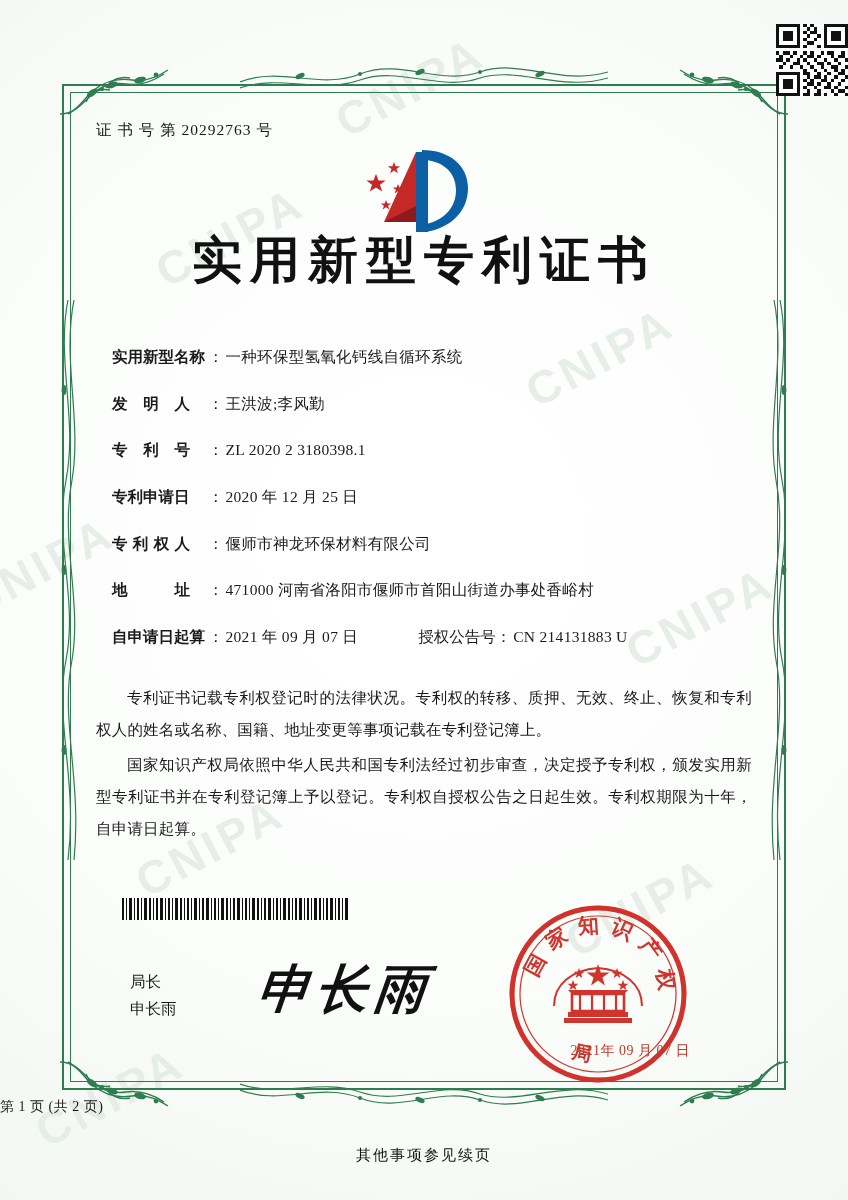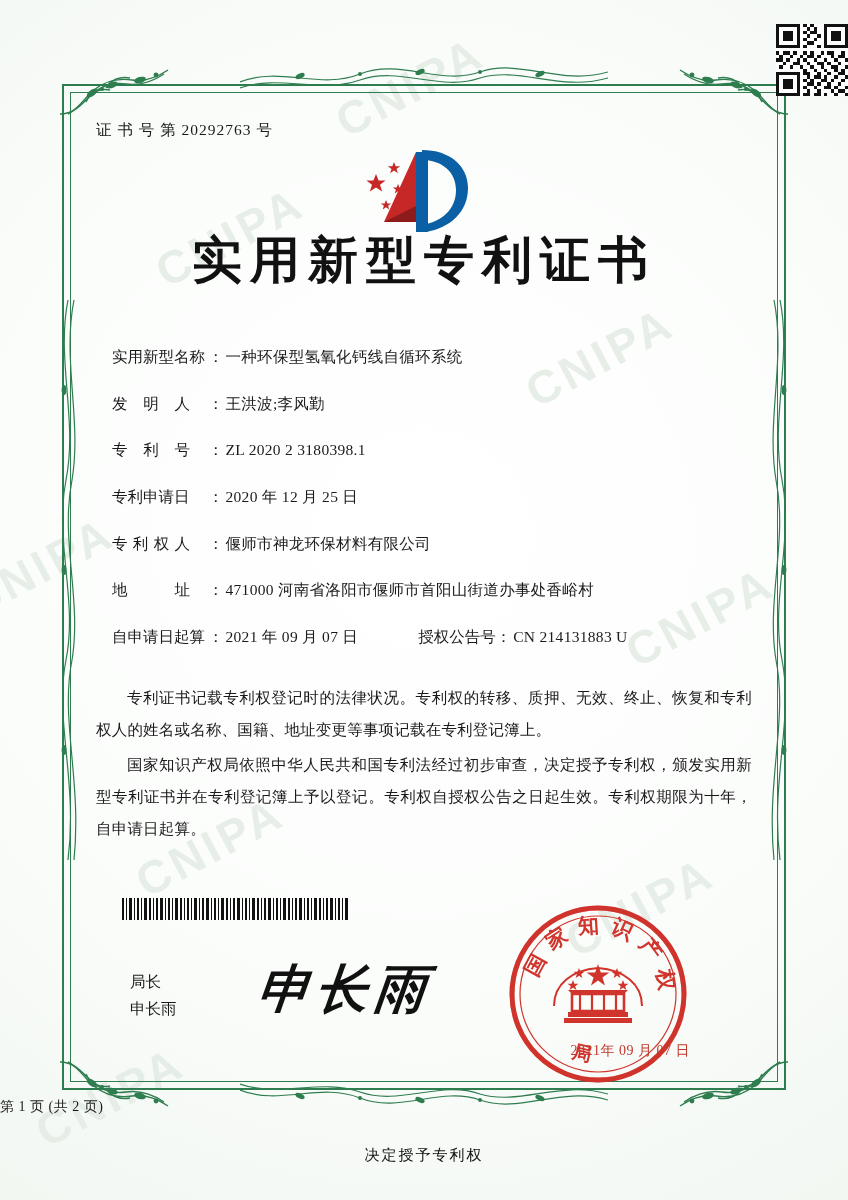--- a/index.html
+++ b/index.html
@@ -136,20 +136,21 @@
     align-items: baseline;
     margin-bottom: 25px;
     font-size: 15.5px;
     line-height: 1.4;
   }
   .field-label {
     width: 96px;
     flex: 0 0 96px;
     letter-spacing: 0;
     white-space: nowrap;
+    font-weight: bold;
   }
   .field-label.spread {
     display: inline-block;
     text-align: justify;
     text-align-last: justify;
     width: 78px;
     flex: 0 0 78px;
     margin-right: 18px;
   }
   .field-colon { margin: 0 2px 0 0; }
@@ -663,15 +664,15 @@
       </g>
       <g stroke="#d0342c" stroke-width="2" fill="none">
         <path d="M-44 6 C-44 -16 -26 -30 0 -32 C26 -30 44 -16 44 6"></path>
       </g>
     </g>
     <circle cx="90" cy="90" r="86" fill="none" stroke="#d0342c" stroke-width="5" opacity=".35"></circle>
   </svg>
   <div class="seal-date">2021年 09 月 07 日</div>
 
   <div class="page-num">第 1 页 (共 2 页)</div>
-  <div class="bottom-note">决定授予专利权</div>
+  <div class="bottom-note">其他事项参见续页</div>
 
 </div>
 
 </body></html>

